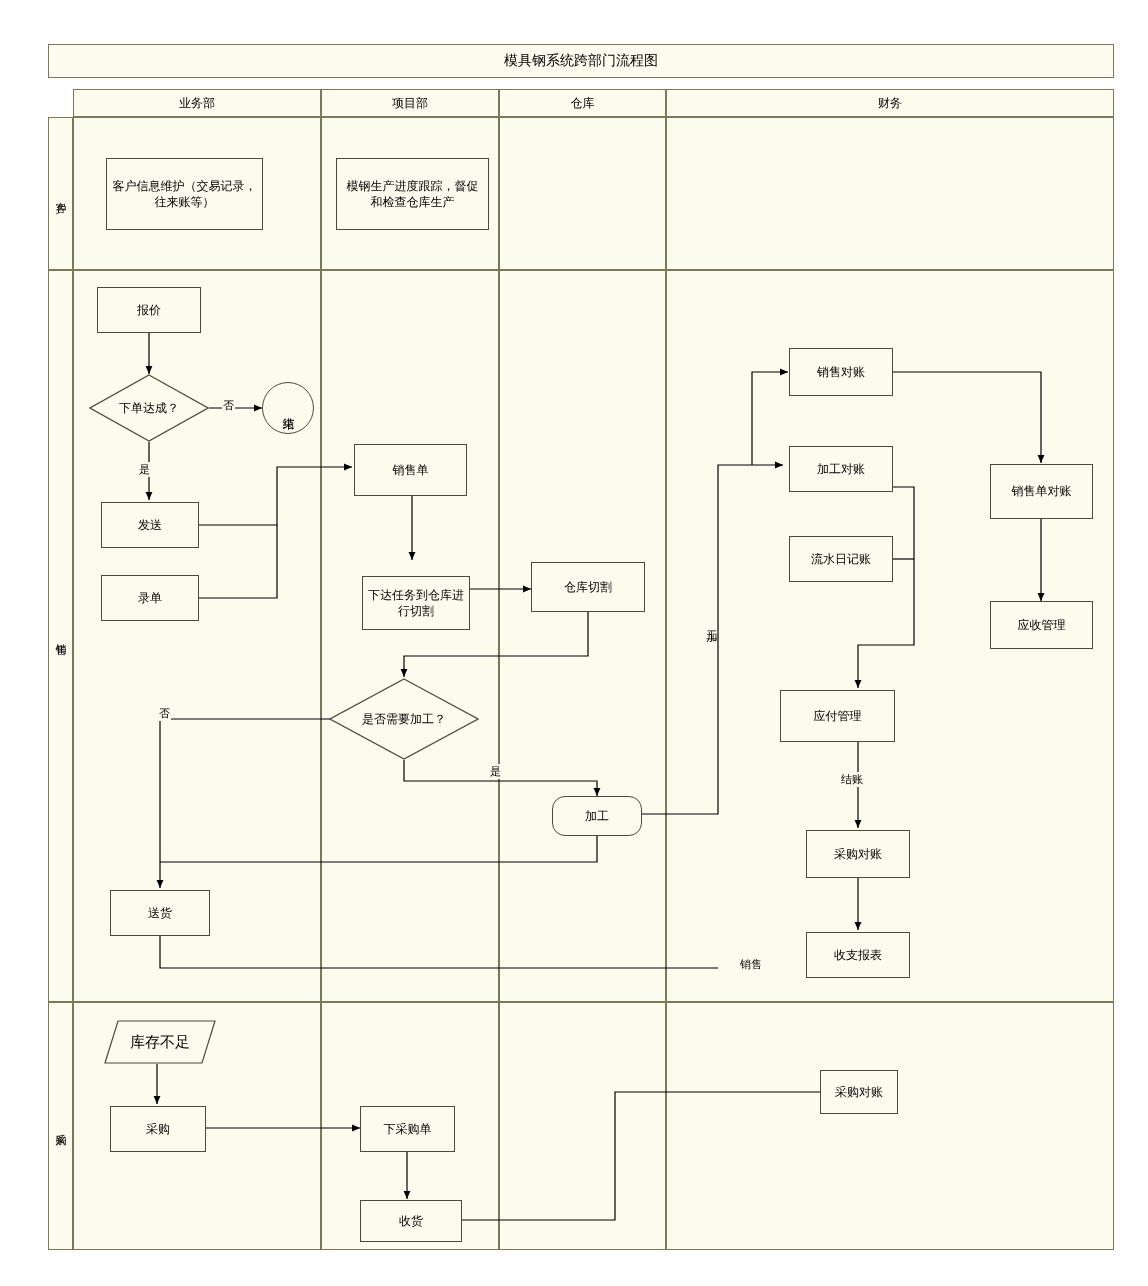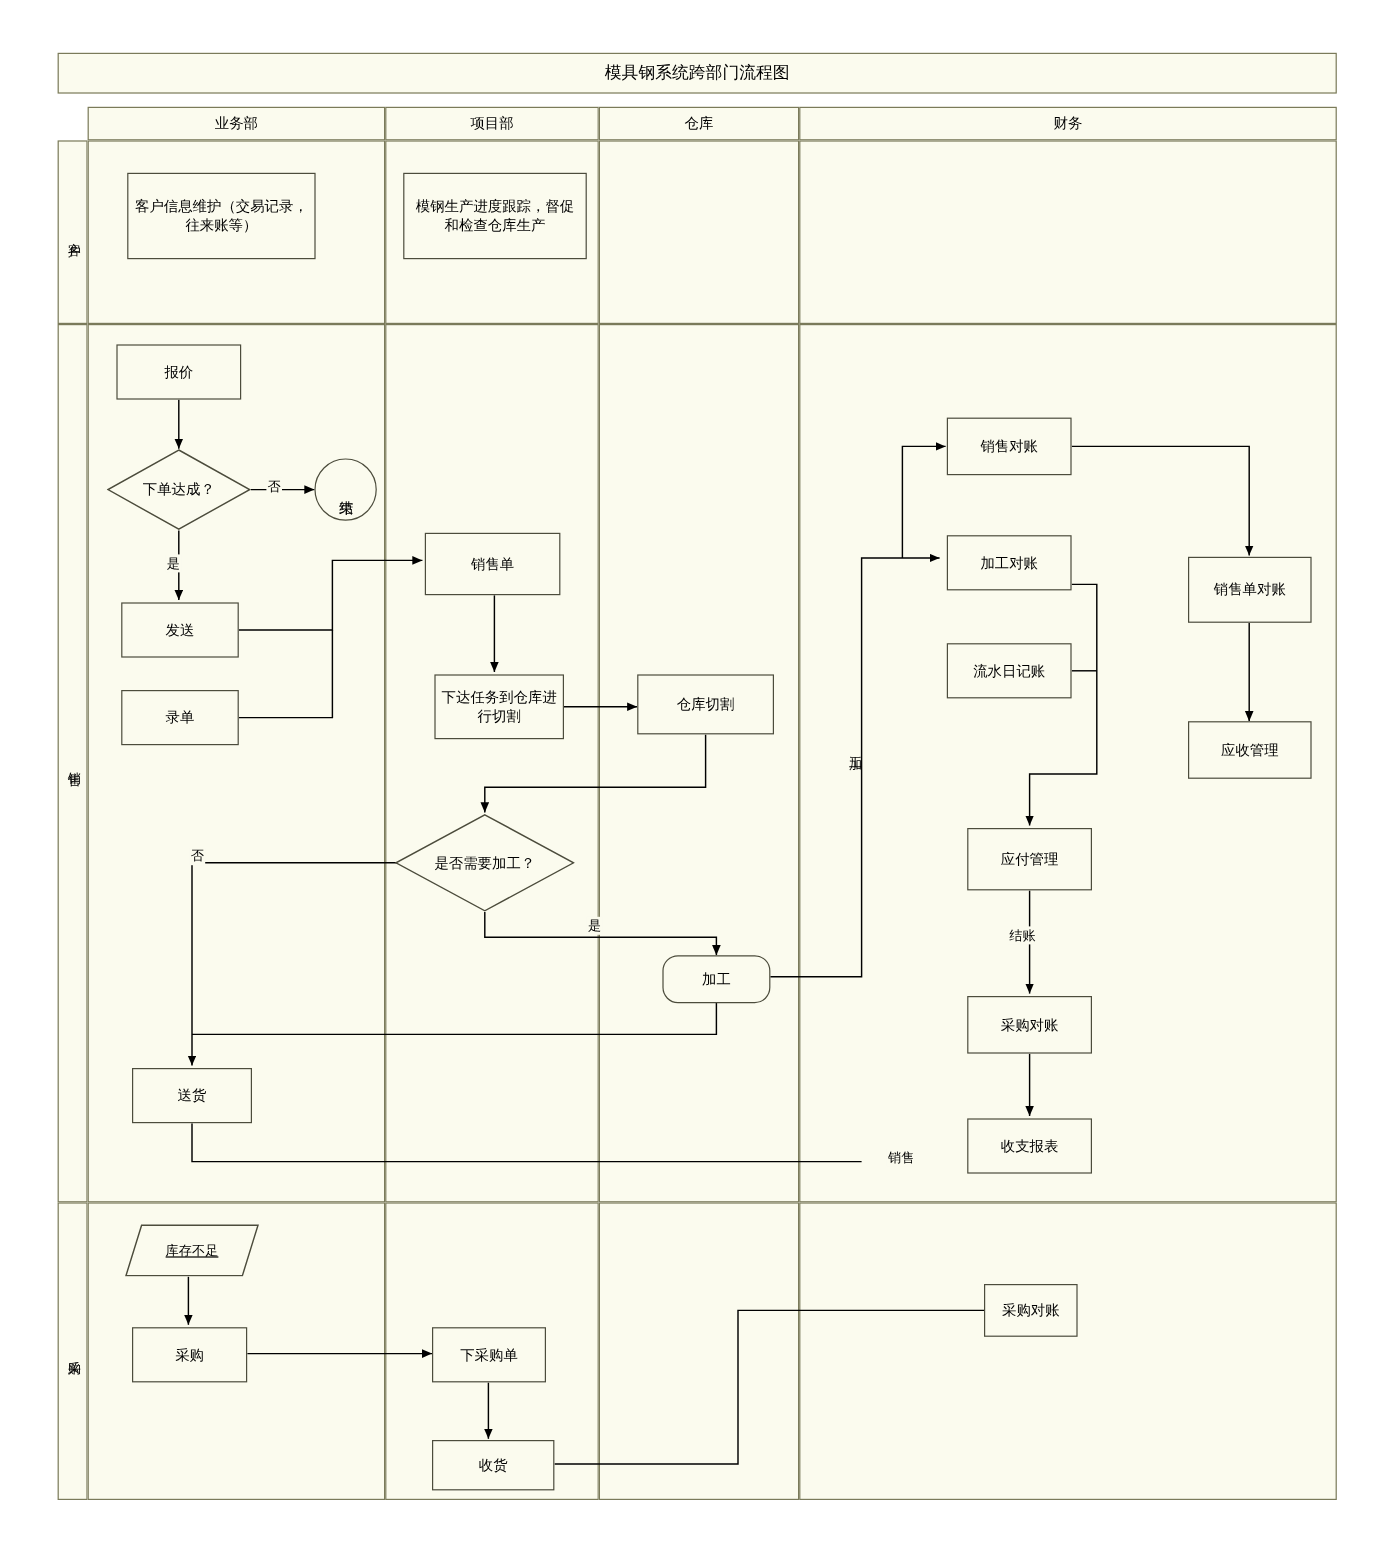--- a/index.html
+++ b/index.html
@@ -68,20 +68,21 @@
     display: flex;
     align-items: center;
     justify-content: center;
     text-align: center;
     font-size: 12px;
     line-height: 1.35;
     padding: 2px 4px;
   }
   .node.multi {
     font-size: 12px;
+    margin-top: 14px;
   }
   .terminator {
     position: absolute;
     box-sizing: border-box;
     border: 1px solid #4c4c3c;
     background: #fbfbee;
     border-radius: 50%;
     display: flex;
     align-items: center;
     justify-content: center;
@@ -120,22 +121,21 @@
   }
   .para-label {
     position: absolute;
     left: 0;
     top: 0;
     width: 100%;
     height: 100%;
     display: flex;
     align-items: center;
     justify-content: center;
-    font-size: 11px;
-    text-decoration: underline;
+    font-size: 15px;
   }
   .edge-label {
     position: absolute;
     font-size: 11px;
     background: #fbfbee;
     padding: 0 1px;
     white-space: nowrap;
   }
   .edge-label.vert {
     writing-mode: vertical-rl;
@@ -324,21 +324,21 @@
   </div>
 
   <div class="node" style="left:990px; top:464px; width:103px; height:55px;">
     <span>销售单对账</span>
   </div>
 
   <div class="node" style="left:990px; top:601px; width:103px; height:48px;">
     <span>应收管理</span>
   </div>
 
-  <div class="node" style="left:806px; top:690px; width:104px; height:52px;">
+  <div class="node" style="left:780px; top:690px; width:115px; height:52px;">
     <span>应付管理</span>
   </div>
 
   <div class="node" style="left:806px; top:830px; width:104px; height:48px;">
     <span>采购对账</span>
   </div>
 
   <div class="node" style="left:806px; top:932px; width:104px; height:46px;">
     <span>收支报表</span>
   </div>

